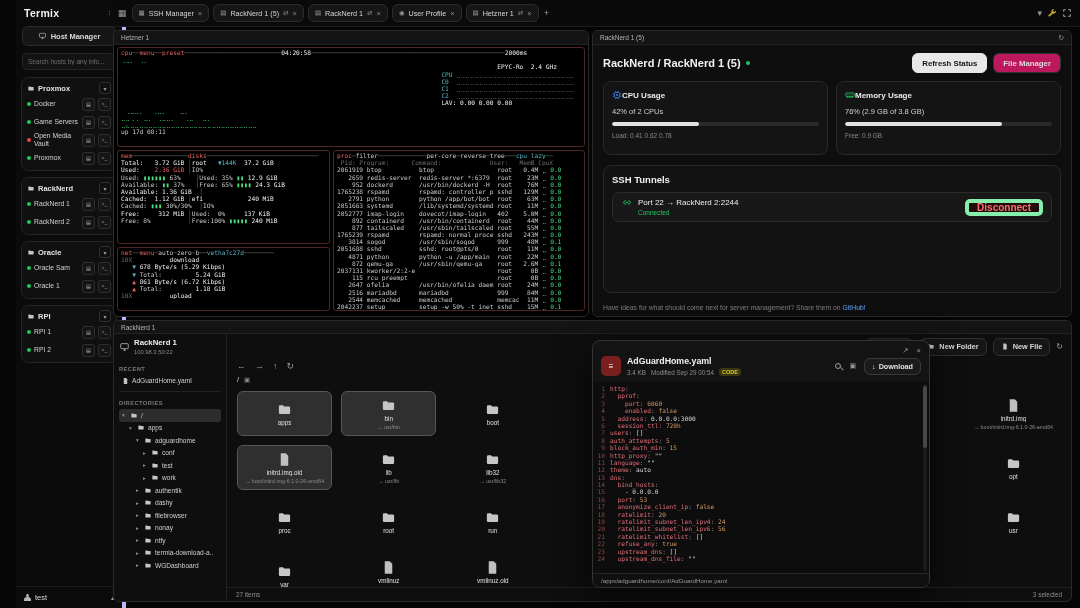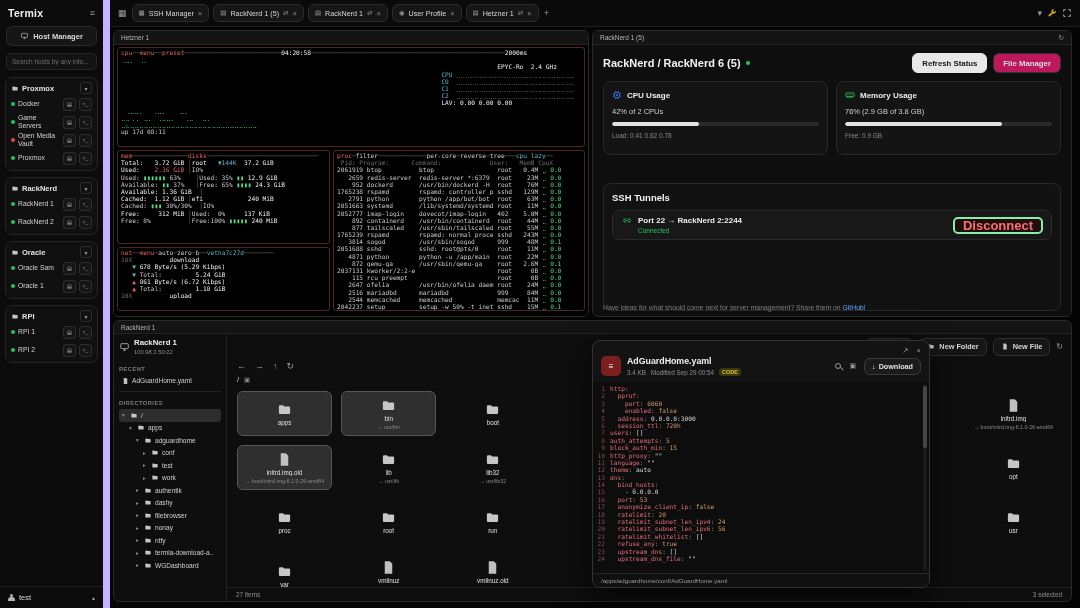--- a/index.html
+++ b/index.html
@@ -2,21 +2,21 @@
 <html><head>
 <meta charset="utf-8">
 <style>
 *{box-sizing:border-box;margin:0;padding:0}
 html,body{width:1080px;height:608px;overflow:hidden;background:#050505;font-family:"Liberation Sans",sans-serif;color:#e5e5e5}
 #app{position:relative;width:1080px;height:608px}
 .svg-icon{display:inline-flex;align-items:center;justify-content:center;flex:none}
 .svg-icon svg{display:block;width:100%;height:100%}
 .icon-btn{color:#9a9a9a;font-size:9px;cursor:pointer;display:inline-flex;align-items:center;justify-content:center}
 
-#sidebar{position:absolute;left:0;top:0;width:110px;height:608px;background:#0b0b0b;border-right:7px solid #c4b5fd;display:flex;flex-direction:column}
+#sidebar{position:absolute;left:16px;top:0;width:110px;height:608px;background:#0b0b0b;border-right:4px solid #c4b5fd;display:flex;flex-direction:column}
 .brand-row{display:flex;align-items:center;justify-content:space-between;padding:7px 8px 5px}
 .brand{font-size:10.5px;font-weight:bold;letter-spacing:.3px;color:#f2f2f2}
 .hm-btn{display:flex;align-items:center;justify-content:center;gap:4px;margin:2px 6px;height:20px;background:#161616;border:1px solid #2b2b2b;border-radius:6px;color:#d9d9d9;font-size:7.5px;font-weight:bold;padding:0 6px;font-family:inherit;cursor:pointer}
 .search{margin:5px 6px;height:17px;background:#131313;border:1px solid #262626;border-radius:5px;color:#cfcfcf;font-size:6.5px;padding:0 5px;font-family:inherit;width:calc(100% - 12px)}
 .search::placeholder{color:#6e6e6e}
 #group-list{flex:1;overflow:hidden;padding:2px 5px 0}
 .group{border:1px solid #242424;border-radius:7px;background:#101010;margin-bottom:6px;padding:3px}
 .group-head{display:flex;align-items:center;gap:3px;height:14px;padding:0 2px;cursor:pointer}
 .group-label{flex:1;font-size:7.5px;font-weight:bold;color:#e3e3e3}
 .group-chev{width:12px;height:12px;border:1px solid #2e2e2e;border-radius:3px;font-size:6px;color:#9a9a9a;display:flex;align-items:center;justify-content:center;flex:none}
@@ -62,33 +62,33 @@
 .server-body{position:relative;height:calc(100% - 14px);padding:8px 10px;background:#0e0e0e}
 .server-header{display:flex;align-items:center;justify-content:space-between;margin-bottom:8px}
 .sh-left{display:flex;align-items:center;gap:5px}
 .sh-title{font-size:11px;font-weight:bold;color:#f2f2f2}
 .sh-actions{display:flex;gap:6px}
 .btn{font-family:inherit;border-radius:6px;font-size:7.8px;font-weight:bold;height:20px;padding:0 9px;cursor:pointer;display:inline-flex;align-items:center;justify-content:center}
 .btn.light{background:#e8e8e8;color:#151515;border:1px solid #e8e8e8}
 .btn.dark{background:#be185d;color:#dcdcdc;border:1px solid #333}
 #stat-cards{display:flex;gap:8px}
 .card{flex:1;background:#141414;border:1px solid #292929;border-radius:8px;padding:8px;height:74px;overflow:hidden}
-.card-head{display:flex;align-items:center;gap:5px}
+.card-head{display:flex;align-items:center;}
 .card-title{font-size:8px;font-weight:bold;color:#eaeaea}
 .card-value{font-size:7.5px;color:#cfcfcf;margin-top:7px}
 .bar{height:4px;background:#2a2a2a;border-radius:2px;margin-top:6px;overflow:hidden}
 .bar-fill{height:100%;background:#e2e2e2;border-radius:2px}
 .card-sub{font-size:6.5px;color:#8a8a8a;margin-top:6px}
-.tunnels{margin-top:28px;background:#121212;border:1px solid #292929;border-radius:8px;padding:8px;height:128px;overflow:hidden}
+.tunnels{margin-top:10px;background:#121212;border:1px solid #292929;border-radius:8px;padding:8px;height:128px;overflow:hidden}
 .tunnels-title{font-size:9.5px;font-weight:bold;margin-bottom:7px;color:#f0f0f0}
 .tunnel-row{display:flex;align-items:center;background:#181818;border:1px solid #2a2a2a;border-radius:7px;padding:5px 8px}
 .tunnel-info{flex:1;display:flex;flex-direction:column;gap:2px}
-.tunnel-name{font-size:8px;font-weight:bold;color:#ececec;display:flex;align-items:center;gap:5px}
+.tunnel-name{font-size:8px;font-weight:normal;color:#ececec;display:flex;align-items:center;gap:5px}
 .tunnel-status{font-size:6.5px;color:#22c55e;margin-left:17px}
-.btn.danger{background:#220d0d;border:2px solid #86efac;color:#f87171;height:17px;font-size:13px;padding:0 8px;border-radius:5px}
+.btn.danger{background:#220d0d;border:4px solid #86efac;color:#f87171;height:17px;font-size:10px;padding:0 8px;border-radius:5px}
 .server-footer{position:absolute;left:10px;bottom:5px;font-size:6.8px;color:#7d7d7d}
 .link{color:#60a5fa;text-decoration:none;cursor:pointer}
 
 #files-panel .panel-titlebar{height:13px}
 .files-body{display:flex;height:calc(100% - 13px)}
 .ftree{width:113px;border-right:1px solid #222;padding:5px;overflow:hidden;display:flex;flex-direction:column;flex:none}
 .host-chip{display:flex;gap:4px;align-items:center;margin-bottom:7px}
 .chip-col{display:flex;flex-direction:column;gap:1px;overflow:hidden}
 .chip-name{font-size:7.8px;font-weight:bold;color:#ececec;line-height:1.1;white-space:nowrap}
 .chip-addr{font-size:5.8px;color:#8a8a8a;white-space:nowrap}
@@ -388,21 +388,21 @@
   </section>
 
   <section class="panel" id="server-panel">
     <div class="panel-titlebar">
       <span>RackNerd 1 (5)</span>
       <span class="icon-btn" style="font-size:7px">↻</span>
     </div>
     <div class="server-body">
       <div class="server-header">
         <div class="sh-left">
-          <span class="sh-title">RackNerd / RackNerd 6 (5)</span>
+          <span class="sh-title">RackNerd / RackNerd 1 (5)</span>
           <span class="dot online"></span>
         </div>
         <div class="sh-actions">
           <button class="btn light">Refresh Status</button>
           <button class="btn dark">File Manager</button>
         </div>
       </div>
       <div id="stat-cards">
           <div class="card">
             <div class="card-head">

